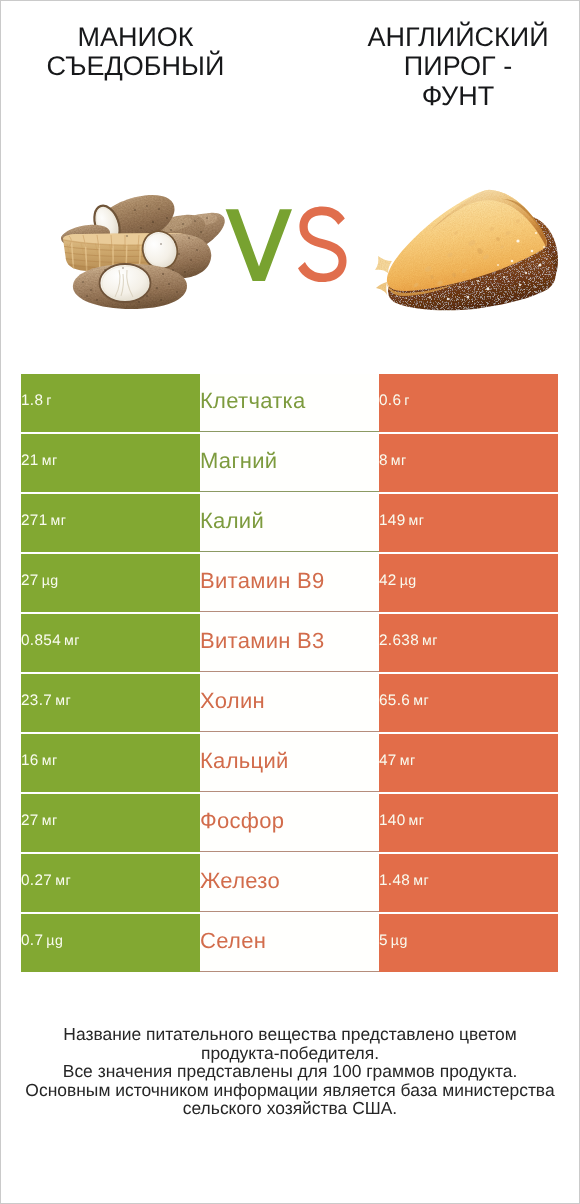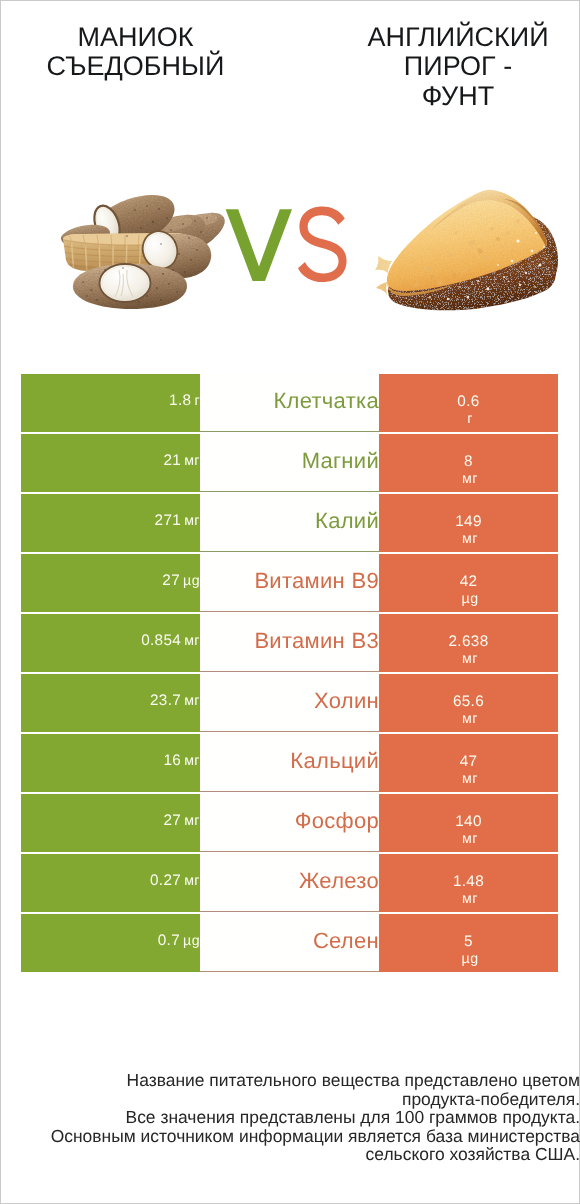--- a/index.html
+++ b/index.html
@@ -23,35 +23,35 @@
   
   #hero{position:absolute;left:0;top:140px;width:580px;height:216px;}
   #cassava-photo{position:absolute;left:61px;top:44px;width:183px;height:131px;}
   #cake-photo{position:absolute;left:368px;top:41px;width:206px;height:144px;}
   #versus{position:absolute;left:222px;top:66px;width:132px;height:86px;}
 
   
   #nutrition-table{position:absolute;left:21px;top:374px;width:537px;}
   .table-row{display:flex;height:58px;margin-bottom:2px;}
   .cell{box-sizing:border-box;display:flex;align-items:center;
-    justify-content:flex-end;width:179px;height:58px;}
+    justify-content:flex-start;width:179px;height:58px;}
   .cell-value{padding-bottom:5px;}
   .cell-value{color:#f9fbef;align-items:center;}
   .cell-nutrient{background:#fffffd;border-bottom:1px solid #8c9a63;padding-bottom:4px;}
   .cell-nutrient.win-right{border-color:#b58d7c;}
   .v-num{font-size:15.3px;letter-spacing:0.35px;}
   .v-unit{font-size:14.2px;margin-left:3.0px;letter-spacing:.45px;}
   .n-label{font-size:22px;letter-spacing:.3px;}
   .win-left .n-label{color:#7d9b3e;}
   .win-right .n-label{color:#d26c4b;}
   .bg-green{background:#82a832;}
-  .bg-orange{background:#e26d49;flex-direction:column;}
+  .bg-orange{background:#e26d49;}
 
   
-  #footnote{position:absolute;left:0;top:1071px;width:580px;text-align:right;
+  #footnote{position:absolute;left:0;top:1025px;width:580px;text-align:center;
     color:#262626;font-size:17.45px;line-height:18.5px;}
   #footnote div{white-space:nowrap;}
 </style>
 </head>
 <body>
 
 <div id="page-frame"></div>
 
 <div class="title" id="title-left">
     <div>МАНИОК</div>

